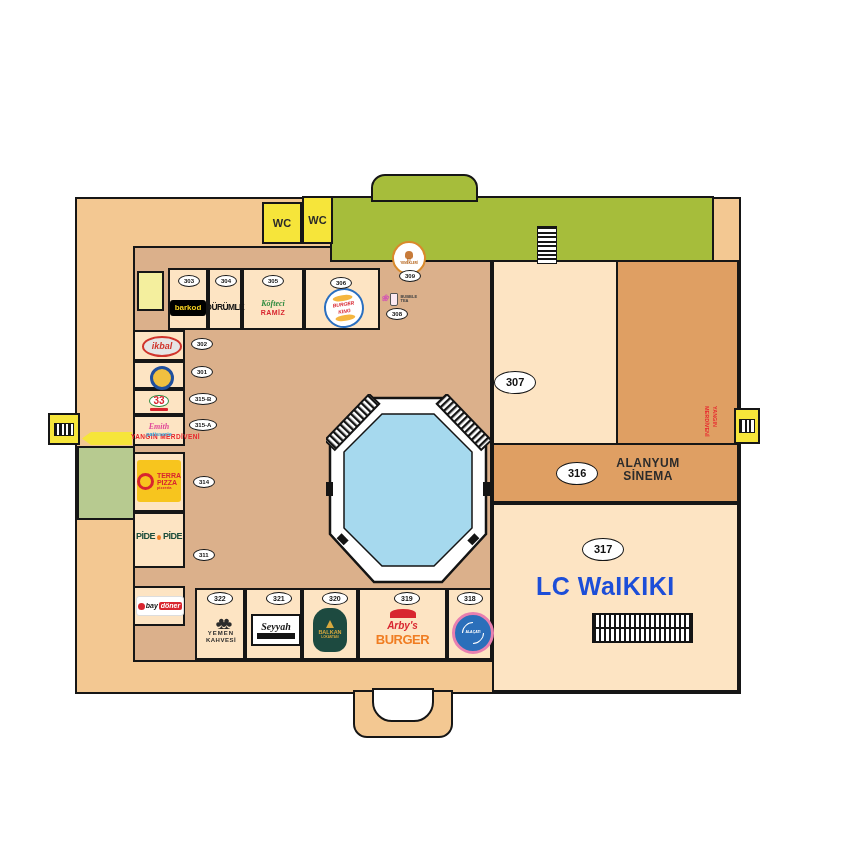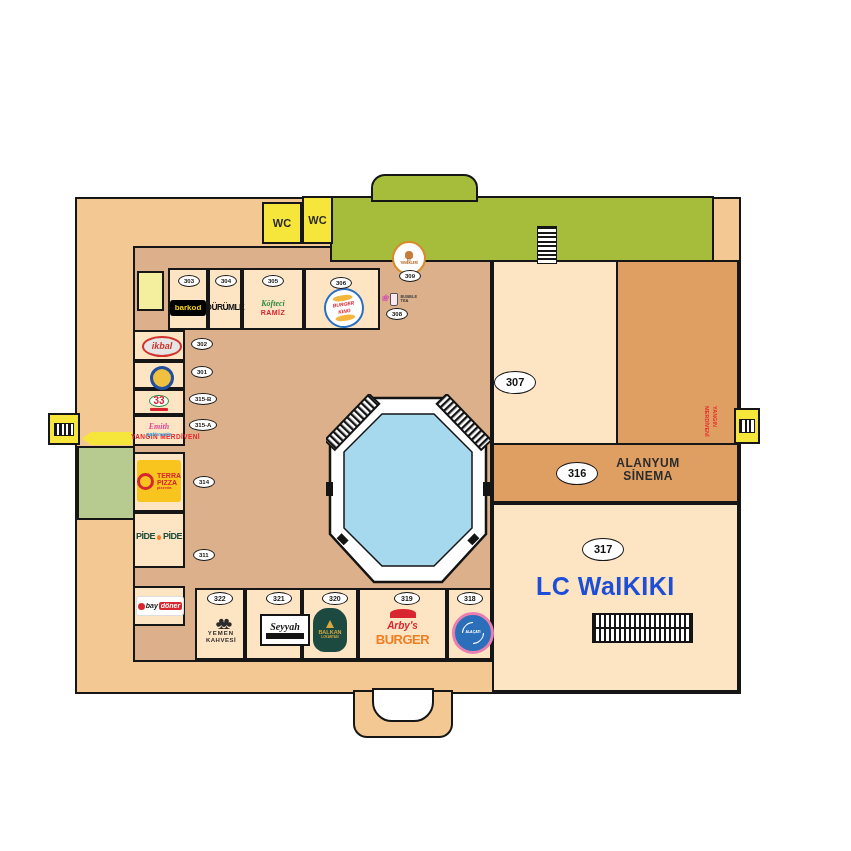--- a/index.html
+++ b/index.html
@@ -193,21 +193,21 @@
     <span style="color:#141414;font-size:7px;font-weight:800;font-style:italic;">bay</span>
     <span style="color:#fff;background:#d8252f;font-size:7px;font-weight:800;font-style:italic;padding:0 2px;border-radius:2px;">döner</span>
   </div>
 
   <div class="logo" style="left:199px;top:608px;width:44px;height:44px;">
     <span style="color:#2b2b2b;font-size:17px;line-height:0.8;letter-spacing:-6px;">♣♣</span>
     <span style="color:#2b2b2b;font-size:6px;font-weight:800;letter-spacing:1px;">YEMEN</span>
     <span style="color:#2b2b2b;font-size:6px;font-weight:800;letter-spacing:0.5px;">KAHVESİ</span>
   </div>
 
-  <div class="logo" style="left:260px;top:614px;width:46px;height:28px;background:#fff;border:2px solid #141414;gap:1px;">
+  <div class="logo" style="left:251px;top:614px;width:46px;height:28px;background:#fff;border:2px solid #141414;gap:1px;">
     <span style="color:#141414;font-size:10px;font-weight:bold;font-style:italic;font-family:'Liberation Serif',serif;">Seyyah</span>
     <span style="display:block;width:38px;height:6px;background:#141414;"></span>
   </div>
 
   <div class="logo" style="left:313px;top:608px;width:34px;height:44px;background:#1d4a40;border-radius:15px 15px 12px 12px;gap:1px;">
     <span style="display:block;width:0;height:0;border-left:4px solid transparent;border-right:4px solid transparent;border-bottom:8px solid #d8a93f;"></span>
     <span style="color:#d8a93f;font-size:5.5px;font-weight:900;">BALKAN</span>
     <span style="color:#d8a93f;font-size:3px;font-weight:bold;">LOKANTASI</span>
   </div>
 

